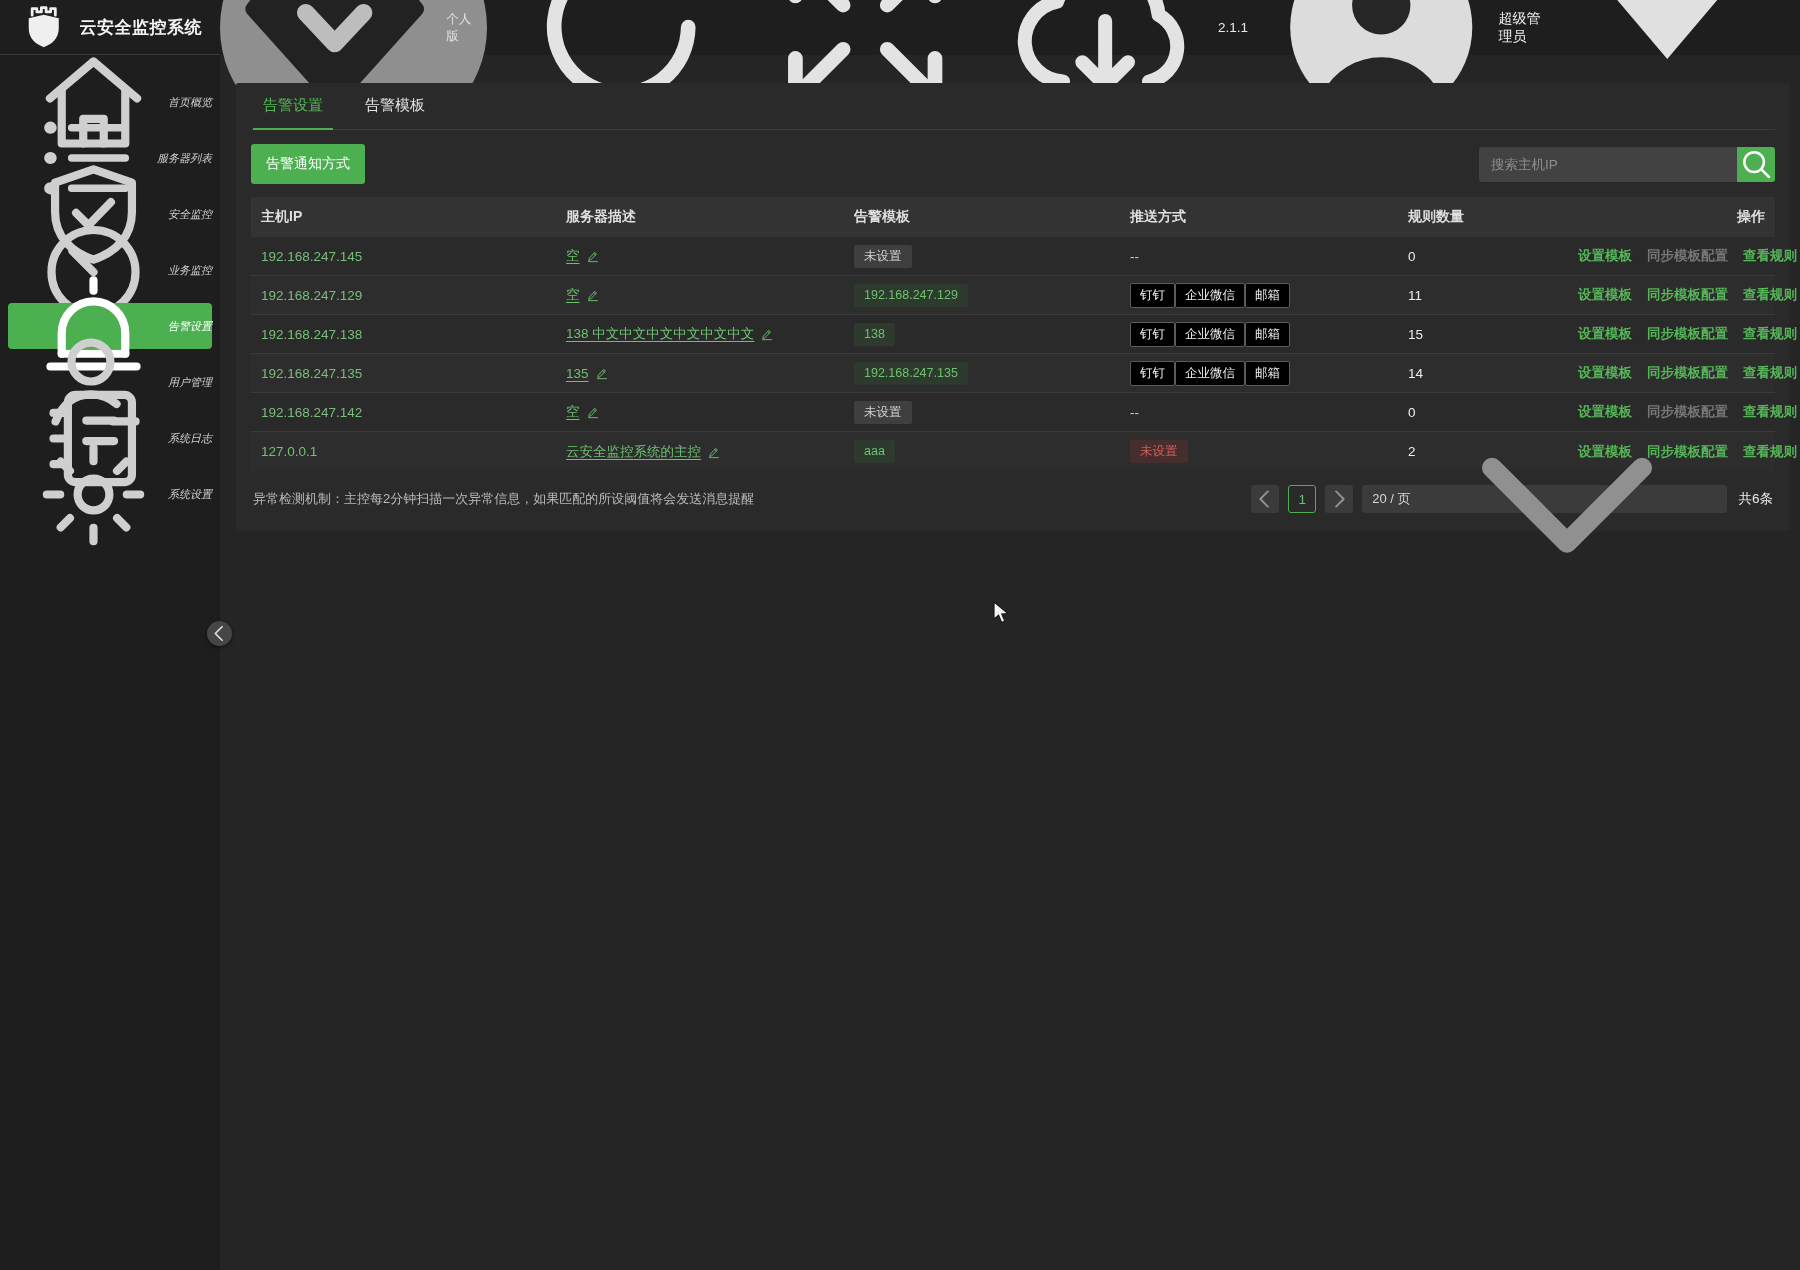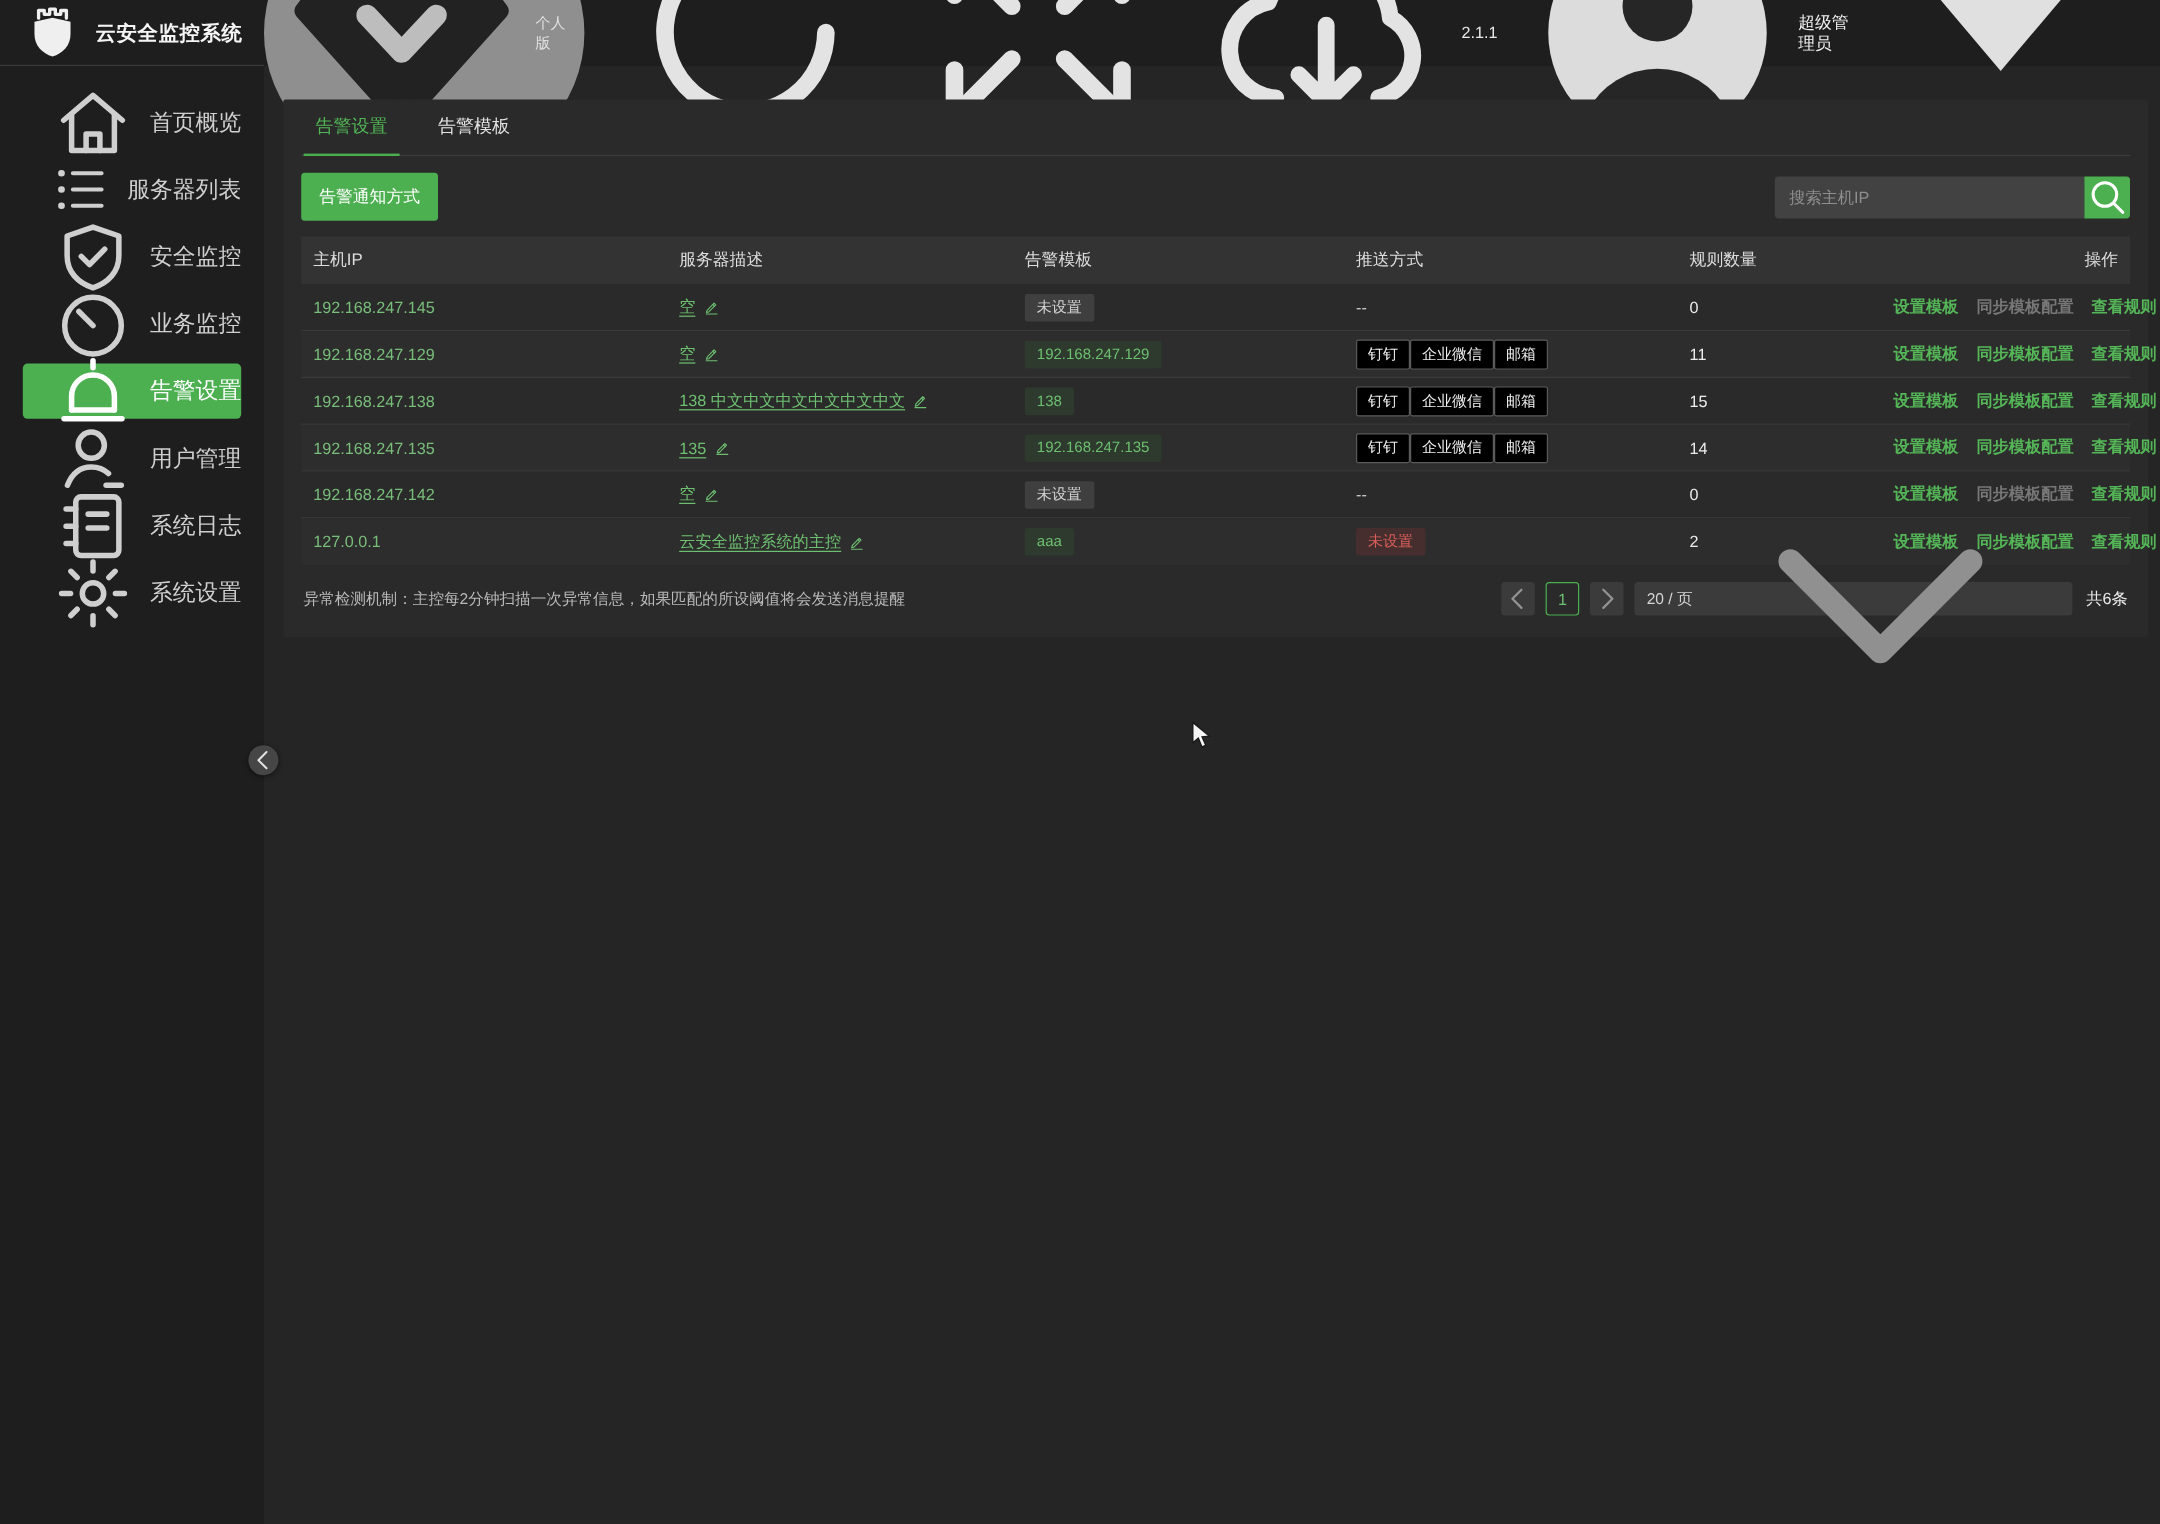--- a/index.html
+++ b/index.html
@@ -16,23 +16,23 @@
     position:relative; z-index:2;
   }
   .logo {
     height:55px; display:flex; align-items:center; gap:10px;
     padding:0 18px; border-bottom:1px solid #3a3b3a;
   }
   .logo-icon svg { width:26px; height:26px; display:block; }
   .logo-title { color:#f5f5f5; font-size:17px; font-weight:bold; letter-spacing:.5px; white-space:nowrap;text-align:center; }
   .nav { padding-top:24px; display:flex; flex-direction:column; gap:10px; }
   .nav-item {
-    height:46px; margin:0 19px; border-radius:4px;
+    height:46px; margin:0 8px; border-radius:4px;
     display:flex; align-items:center; gap:13px; padding-left:24px;
-    color:#cfcfcf; cursor:pointer; font-size:19px; white-space:nowrap;
+    color:#cfcfcf; cursor:pointer; font-size:11px; white-space:nowrap;font-style:italic;
   }
   .nav-item .nav-icon svg { width:20px; height:20px; display:block; }
   .nav-item.active { background:#4caf50; color:#ffffff; }
   .collapse-btn {
     position:absolute; left:207px; top:621px; width:25px; height:25px;
     border-radius:50%; background:#454645; border:none; color:#e2e2e2;
     display:flex; align-items:center; justify-content:center; cursor:pointer;
     box-shadow:0 1px 4px rgba(0,0,0,.5); z-index:5;
   }
   .collapse-btn svg { width:14px; height:14px; }
@@ -89,21 +89,21 @@
   }
   .search-btn svg { width:17px; height:17px; }
 
   
   .t-head, .t-row {
     display:grid;
     grid-template-columns:305px 288px 276px 278px 170px 1fr;
     align-items:center; padding:0 10px;
   }
   .t-head {
-    background:#323332; height:40px; color:#dedede; font-weight:normal; font-size:14px;
+    background:#323332; height:40px; color:#dedede; font-weight:bold; font-size:14px;
   }
   .t-head .col-ops { text-align:right; }
   .t-row { min-height:39px; border-bottom:1px solid #3a3b3a; background:#292a29; font-size:13.5px; }
   .t-row:nth-child(even) { background:#2c2d2c; }
   .t-row:last-child { border-bottom:none; }
   .cell { padding-right:10px; }
   .cell.ip { color:#79bd7b; }
   .desc-link { color:#6ec071; text-decoration:none; display:inline-flex; align-items:center; gap:6px; cursor:pointer; }
   .desc-link .desc-text { text-decoration:underline; text-underline-offset:3px; }
   .desc-link svg { width:14px; height:14px; }

